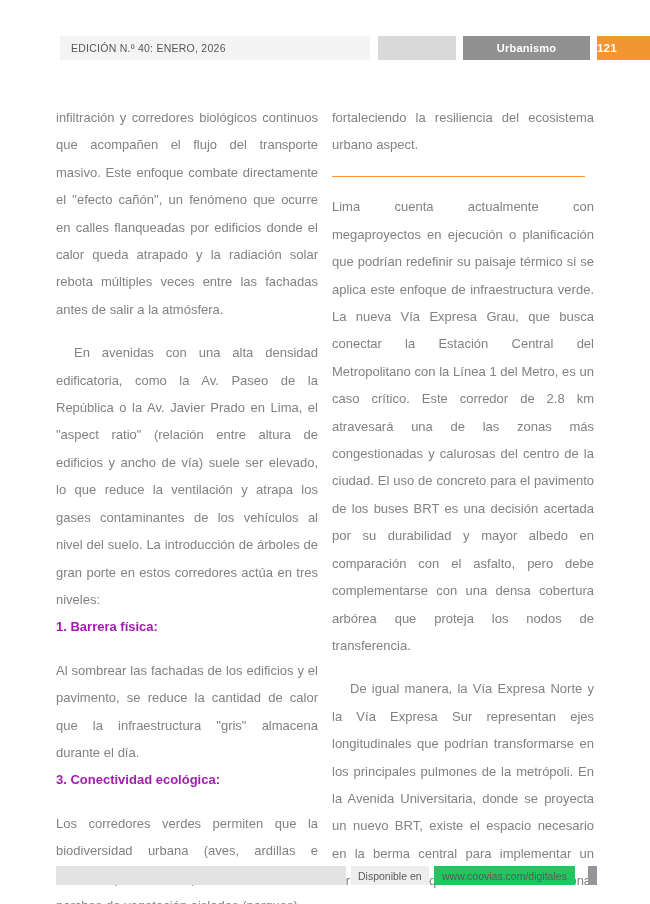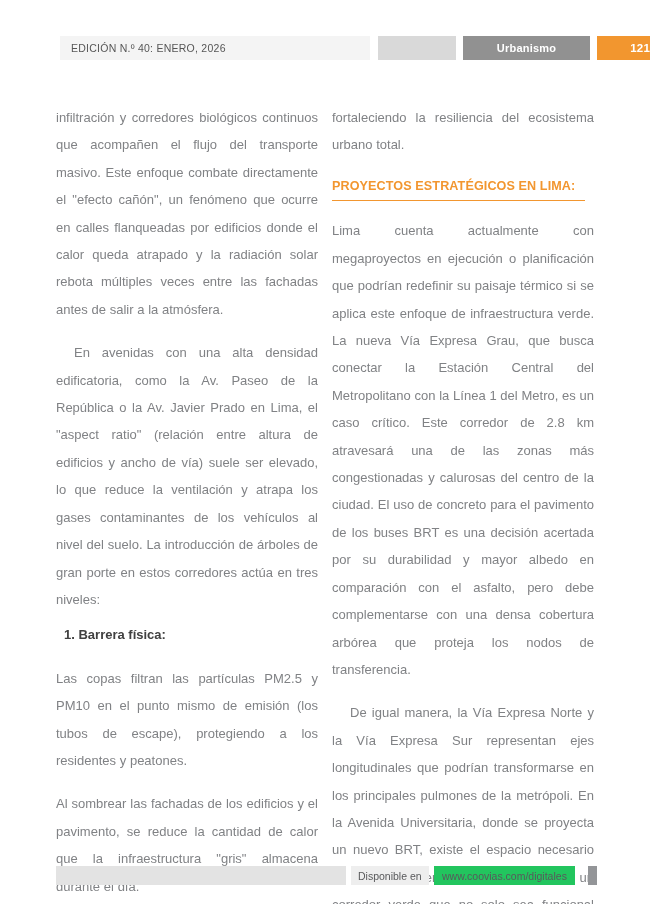--- a/index.html
+++ b/index.html
@@ -70,21 +70,21 @@
   }
   .hdr-block-page {
     position: absolute;
     left: 597px;
     top: 0;
     width: 53px;
     height: 24px;
     background: #f2962f;
     display: flex;
     align-items: center;
-    justify-content: flex-end;
+    justify-content: flex-start;
   }
   .hdr-page-text {
     font-size: 11.5px;
     font-weight: bold;
     color: #ffffff;
     letter-spacing: 0.2px;
   }
 
   
   .content {
@@ -106,25 +106,25 @@
     font-size: 13px;
     line-height: 27.4px;
     color: #808285;
     text-align: justify;
     text-justify: inter-word;
     word-spacing: 0.1px;
   }
   p.indent { text-indent: 18px; }
 
   h3.list-heading {
-    margin: 8px;
+    margin: 0;
     font-size: 13px;
     line-height: 27.4px;
     font-weight: bold;
-    color: #404040;
+    color: #a21caf;
     text-align: left;
   }
 
   .section-heading {
     margin: 0;
     padding-top: 15px;
   }
   .section-heading-line {
     font-size: 12.6px;
     font-weight: bold;
@@ -208,30 +208,28 @@
     <span class="hdr-page-text">121</span>
   </div>
 </div>
 
 <div class="content">
 
   <div class="col col-left">
     <p class="body-text">infiltración y corredores biológicos continuos que acompañen el flujo del transporte masivo. Este enfoque combate directamente el "efecto cañón", un fenómeno que ocurre en calles flanqueadas por edificios donde el calor queda atrapado y la radiación solar rebota múltiples veces entre las fachadas antes de salir a la atmósfera.</p>
     <p class="body-text indent">En avenidas con una alta densidad edificatoria, como la Av. Paseo de la República o la Av. Javier Prado en Lima, el "aspect ratio" (relación entre altura de edificios y ancho de vía) suele ser elevado, lo que reduce la ventilación y atrapa los gases contaminantes de los vehículos al nivel del suelo. La introducción de árboles de gran porte en estos corredores actúa en tres niveles:</p>
     <h3 class="list-heading">1. Barrera física:</h3>
-    <p class="body-text">Las copas filtran las partículas PM2.5 y PM10 en el punto mismo de emisión (los tubos de escape), protegiendo a los residentes y peatones.</p>
     <p class="body-text">Al sombrear las fachadas de los edificios y el pavimento, se reduce la cantidad de calor que la infraestructura "gris" almacena durante el día.</p>
     <h3 class="list-heading">3. Conectividad ecológica:</h3>
     <p class="body-text">Los corredores verdes permiten que la biodiversidad urbana (aves, ardillas e insectos polinizadores) transite entre los parches de vegetación aislados (parques),</p>
   </div>
 
   <div class="col col-right">
-    <p class="body-text">fortaleciendo la resiliencia del ecosistema urbano total.</p>
+    <p class="body-text">fortaleciendo la resiliencia del ecosistema urbano aspect.</p>
     <div class="section-heading">
-      <div class="section-heading-line">PROYECTOS ESTRATÉGICOS EN LIMA:</div>
       <div class="section-rule"></div>
     </div>
     <p class="body-text">Lima cuenta actualmente con megaproyectos en ejecución o planificación que podrían redefinir su paisaje térmico si se aplica este enfoque de infraestructura verde. La nueva Vía Expresa Grau, que busca conectar la Estación Central del Metropolitano con la Línea 1 del Metro, es un caso crítico. Este corredor de 2.8 km atravesará una de las zonas más congestionadas y calurosas del centro de la ciudad. El uso de concreto para el pavimento de los buses BRT es una decisión acertada por su durabilidad y mayor albedo en comparación con el asfalto, pero debe complementarse con una densa cobertura arbórea que proteja los nodos de transferencia.</p>
     <p class="body-text indent">De igual manera, la Vía Expresa Norte y la Vía Expresa Sur representan ejes longitudinales que podrían transformarse en los principales pulmones de la metrópoli. En la Avenida Universitaria, donde se proyecta un nuevo BRT, existe el espacio necesario en la berma central para implementar un corredor verde que no solo sea funcional para el transporte, sino que mejore drásticamente la calidad de vida en distritos como Comas y Carabayllo, que sufren de un déficit crónico de áreas verdes.</p>
   </div>
 
 </div>
 
 <div class="page-footer">
   <div class="ftr-bar"></div>

